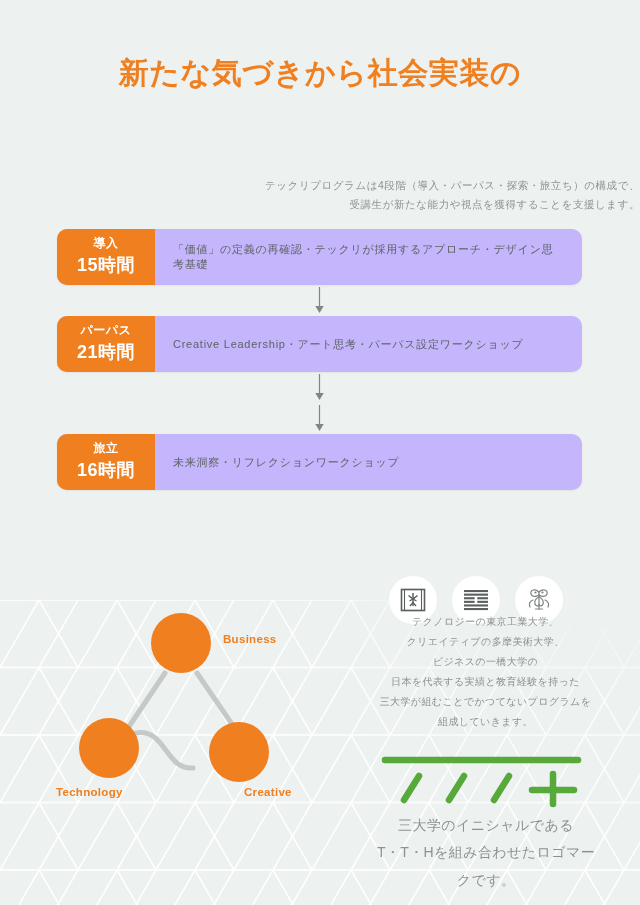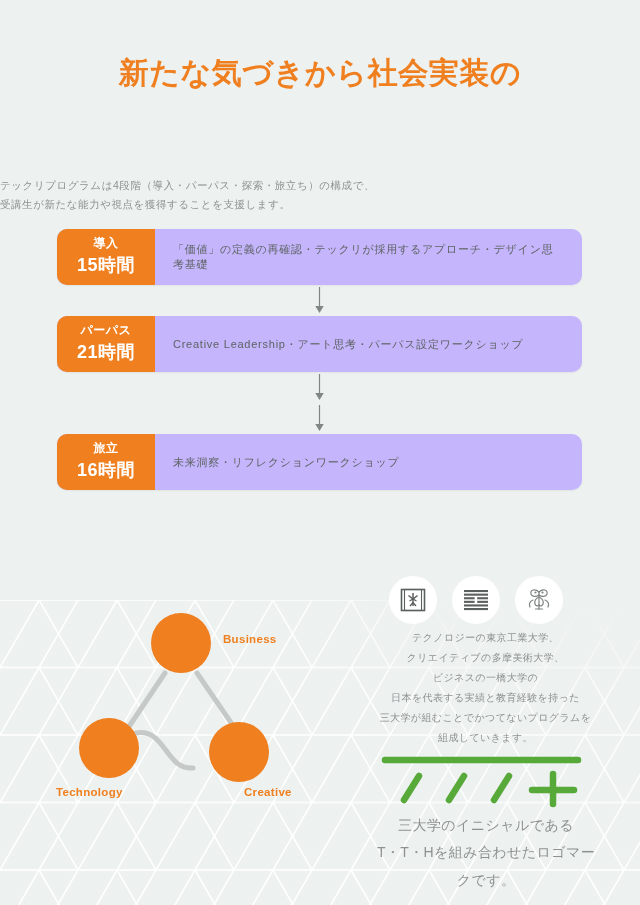--- a/index.html
+++ b/index.html
@@ -26,21 +26,21 @@
     font-size:30px;
     font-weight:bold;
     line-height:1.52;
     letter-spacing:0.6px;
   }
   .headline div { display:block; }
 
   
   .lead {
     position:absolute; top:176px; left:0; width:640px;
-    text-align:left;
+    text-align:right;
     color:#8d9291;
     font-size:10.5px;
     line-height:1.85;
     letter-spacing:0.55px;
   }
 
   
   .steps {
     position:absolute; left:57px; top:229px; width:525px;
   }
@@ -108,21 +108,21 @@
     display:flex; gap:15px;
   }
   .uni-badge {
     width:48px; height:48px; border-radius:50%;
     background:#ffffff;
     display:flex; align-items:center; justify-content:center;
   }
   .uni-badge svg { display:block; }
 
   .uni-text {
-    position:absolute; left:378px; top:628px; width:215px;
+    position:absolute; left:378px; top:612px; width:215px;
     text-align:center;
     color:#8d9291;
     font-size:10px;
     line-height:2.0;
     letter-spacing:0.4px;
   }
 
   .logo-mark {
     position:absolute; left:378px; top:752px; width:215px; height:58px;
   }

